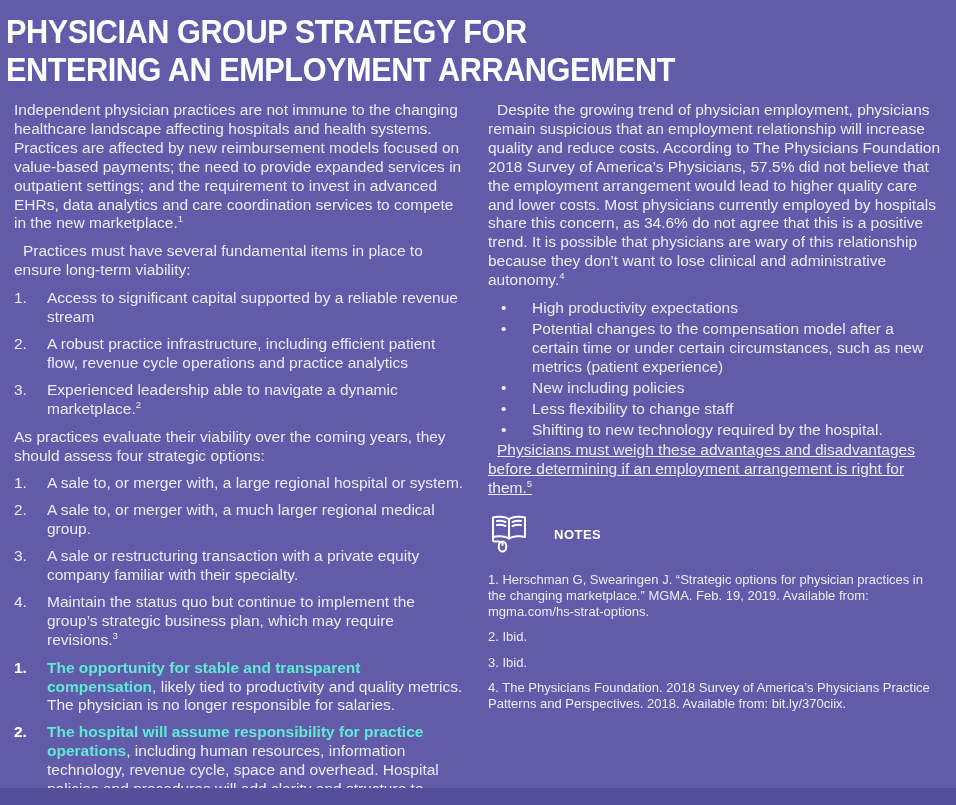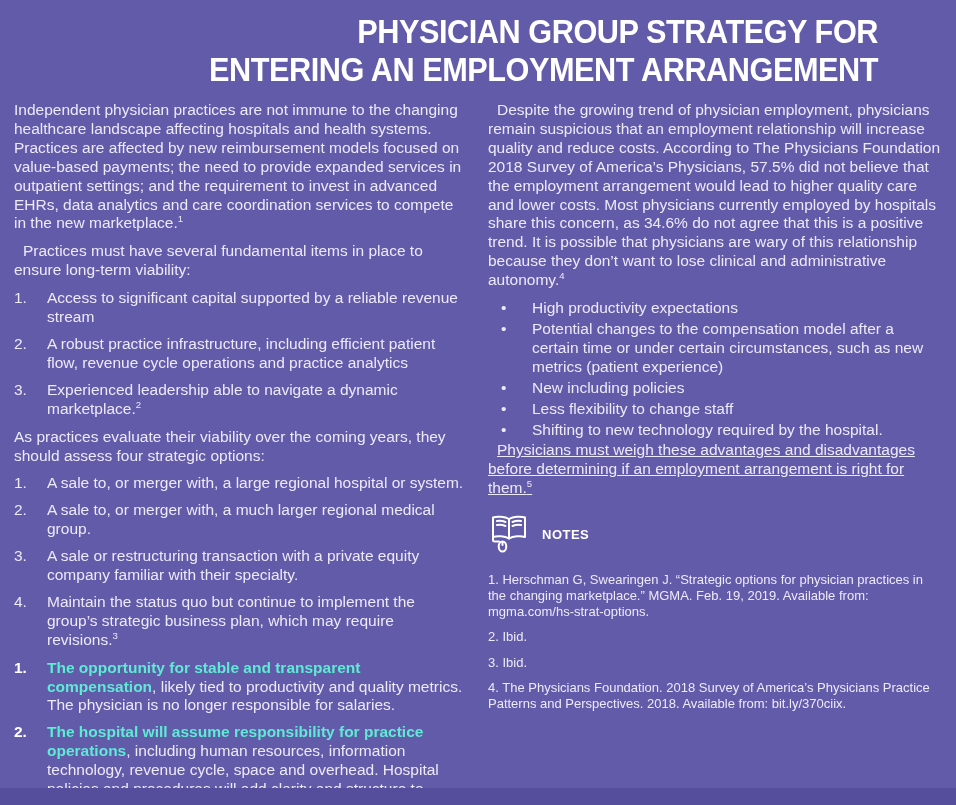--- a/index.html
+++ b/index.html
@@ -6,22 +6,21 @@
   html, body { margin: 0; padding: 0; }
   .page {
     width: 956px; height: 805px;
     background: #615BA9;
     position: relative;
     overflow: hidden;
     font-family: "Liberation Sans", "DejaVu Sans", sans-serif;
     color: #ECEAF8;
   }
   .title-block {
-    padding: 13px 14px 0 28px;
-    text-align: right;
+    padding: 13px 14px 0 6px;
   }
   .title-line {
     color: #FFFFFF;
     font-weight: bold;
     font-size: 33px;
     line-height: 38px;
     letter-spacing: -0.5px;
     transform: scaleX(0.93);
     transform-origin: left top;
     white-space: nowrap;
@@ -40,21 +39,21 @@
   .numlist .txt { flex: 1; margin-left: 8px; }
   .numlist.bold-nums .num { font-weight: bold; color: #FFFFFF; }
   .numlist .txt strong { color: #5eead4; }
   .bullets { margin: 0 0 0 0; }
   .bullets .li { display: flex; margin: 0 0 2px 0; }
   .bullets .marker { width: 44px; padding-left: 13px; flex-shrink: 0; }
   .bullets .txt { flex: 1; }
   sup { font-size: 0.62em; line-height: 0; vertical-align: super; }
   .weigh-para { margin-top: 26px; text-decoration: underline; }
   .notes-header {
-    display: flex; align-items: center; gap: 10px;
+    display: flex; align-items: center; gap: 22px;
     margin: 16px 0 16px 0; height: 42px;
   }
   .notes-label {
     color: #FFFFFF; font-weight: bold; font-size: 13px; letter-spacing: 0.5px;
   }
   .note { font-size: 13px; line-height: 1.24; margin: 0 0 9px 0; }
   .footer-bar {
     position: absolute; left: 0; bottom: 0;
     width: 100%; height: 17px;
     background: #544E9C;

